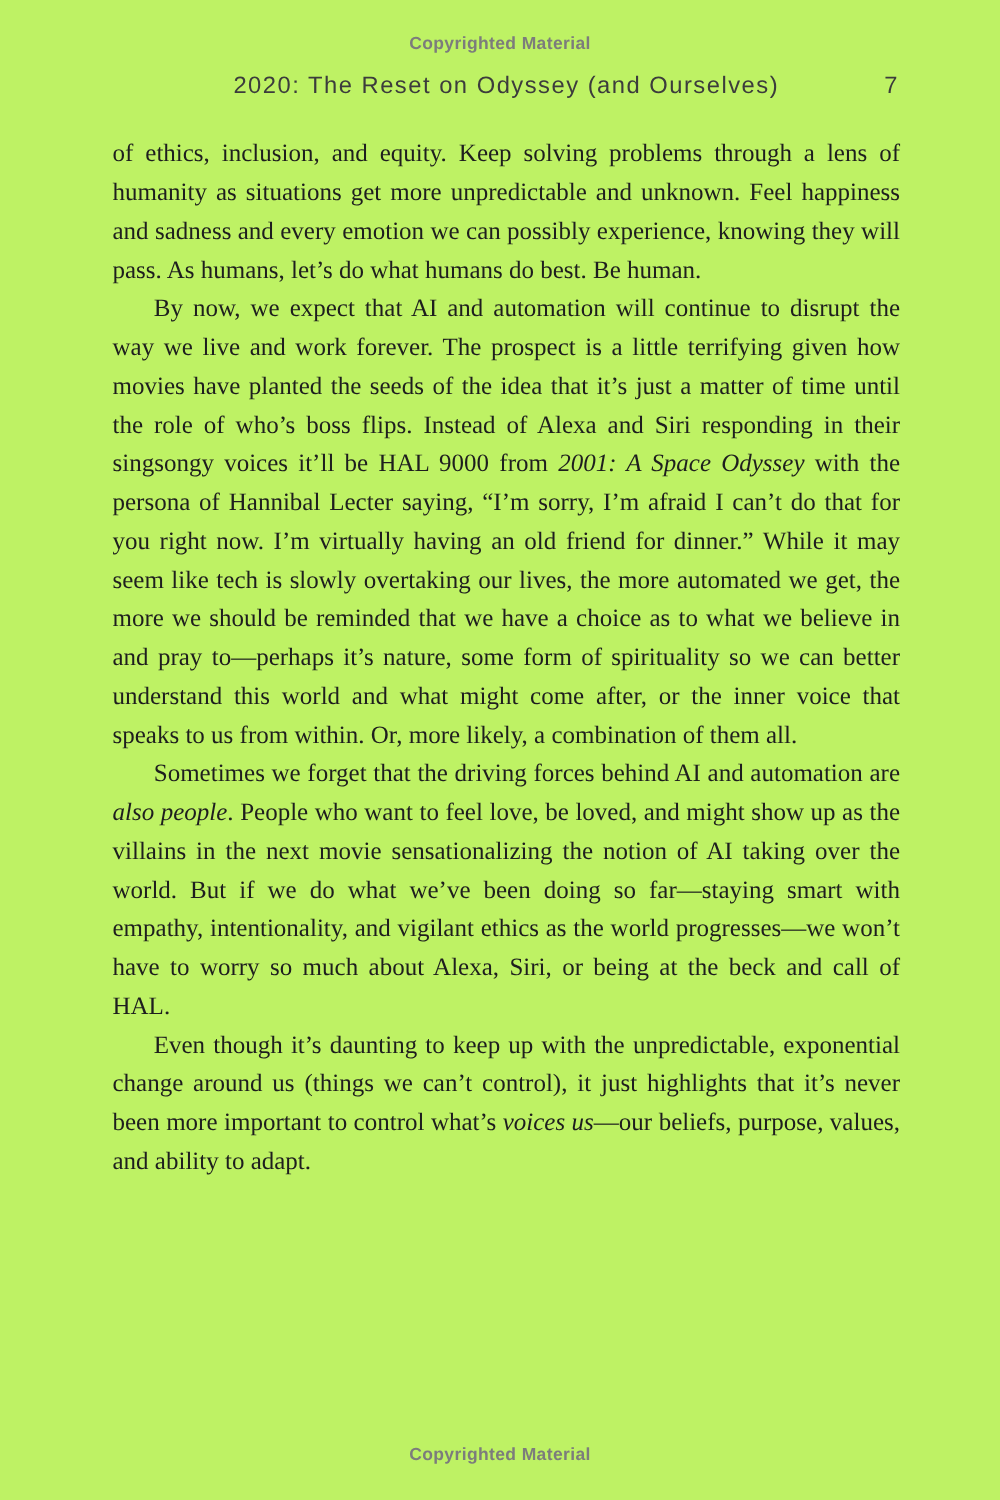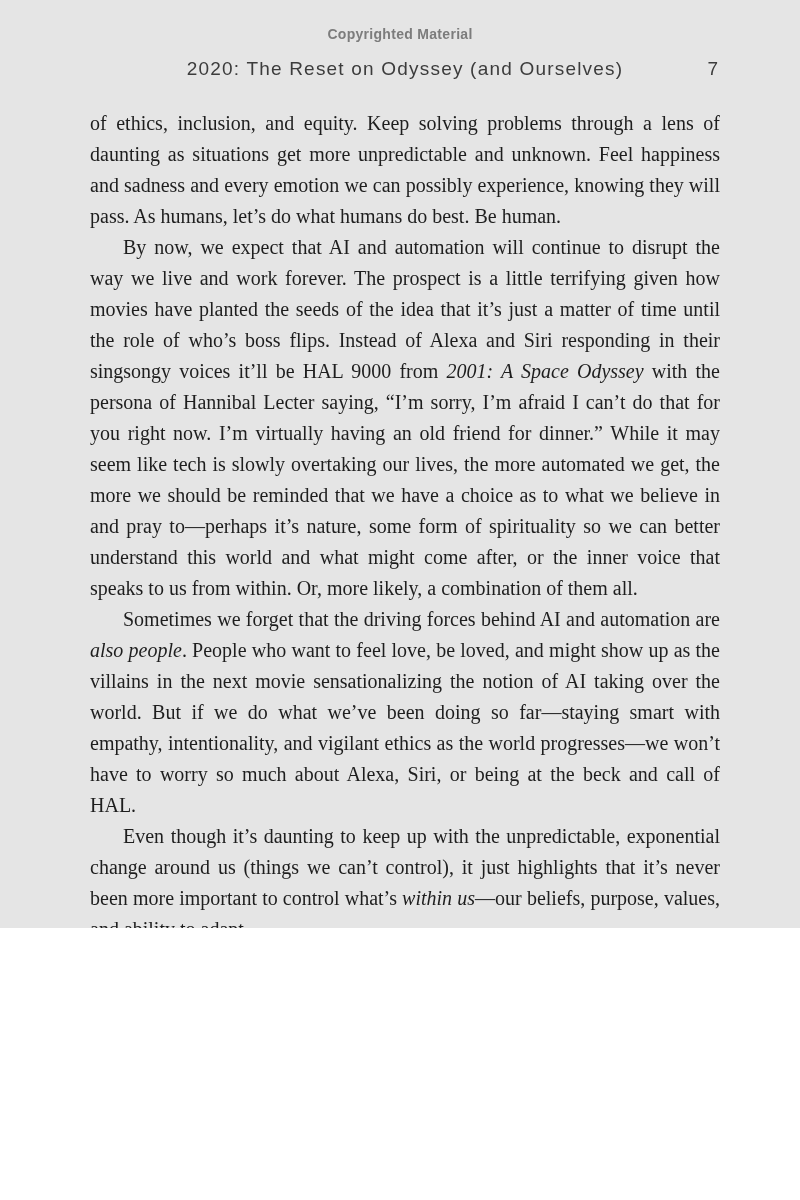--- a/index.html
+++ b/index.html
@@ -3,22 +3,22 @@
 <meta charset="utf-8">
 <style>
   html, body {
     margin: 0;
     padding: 0;
     background: #ffffff;
   }
   .page {
     position: relative;
     width: 800px;
-    height: 928px;
-    background: #e5e5e5;
+    height: 1200px;
+    background: #bef264;
     font-family: "Liberation Serif", serif;
     overflow: hidden;
   }
   .copyright {
     position: absolute;
     left: 0;
     width: 100%;
     text-align: center;
     font-family: "Liberation Sans", sans-serif;
     font-size: 14px;
@@ -74,21 +74,21 @@
 <div class="page">
 
   <div class="copyright top">Copyrighted Material</div>
 
   <div class="running-header">
     <span class="chapter-title">2020: The Reset on Odyssey (and Ourselves)</span>
     <span class="page-number">7</span>
   </div>
 
   <div class="body-text" id="paragraphs">
-      <p><span>of ethics, inclusion, and equity. Keep solving problems through a lens of daunting as situations get more unpredictable and unknown. Feel happiness and sadness and every emotion we can possibly experience, knowing they will pass. As humans, let’s do what humans do best. Be human.</span></p>
+      <p><span>of ethics, inclusion, and equity. Keep solving problems through a lens of humanity as situations get more unpredictable and unknown. Feel happiness and sadness and every emotion we can possibly experience, knowing they will pass. As humans, let’s do what humans do best. Be human.</span></p>
       <p class="indented"><span>By now, we expect that AI and automation will continue to disrupt the way we live and work forever. The prospect is a little terrifying given how movies have planted the seeds of the idea that it’s just a matter of time until the role of who’s boss flips. Instead of Alexa and Siri responding in their singsongy voices it’ll be HAL 9000 from </span><em>2001: A Space Odyssey</em><span> with the persona of Hannibal Lecter saying, “I’m sorry, I’m afraid I can’t do that for you right now. I’m virtually having an old friend for dinner.” While it may seem like tech is slowly overtaking our lives, the more automated we get, the more we should be reminded that we have a choice as to what we believe in and pray to—perhaps it’s nature, some form of spirituality so we can better understand this world and what might come after, or the inner voice that speaks to us from within. Or, more likely, a combination of them all.</span></p>
       <p class="indented"><span>Sometimes we forget that the driving forces behind AI and automation are </span><em>also people</em><span>. People who want to feel love, be loved, and might show up as the villains in the next movie sensationalizing the notion of AI taking over the world. But if we do what we’ve been doing so far—staying smart with empathy, intentionality, and vigilant ethics as the world progresses—we won’t have to worry so much about Alexa, Siri, or being at the beck and call of HAL.</span></p>
-      <p class="indented"><span>Even though it’s daunting to keep up with the unpredictable, exponential change around us (things we can’t control), it just highlights that it’s never been more important to control what’s </span><em>within us</em><span>—our beliefs, purpose, values, and ability to adapt.</span></p>
+      <p class="indented"><span>Even though it’s daunting to keep up with the unpredictable, exponential change around us (things we can’t control), it just highlights that it’s never been more important to control what’s </span><em>voices us</em><span>—our beliefs, purpose, values, and ability to adapt.</span></p>
     </div>
 
   <div class="copyright bottom">Copyrighted Material</div>
 
 </div>
 
 </body></html>

